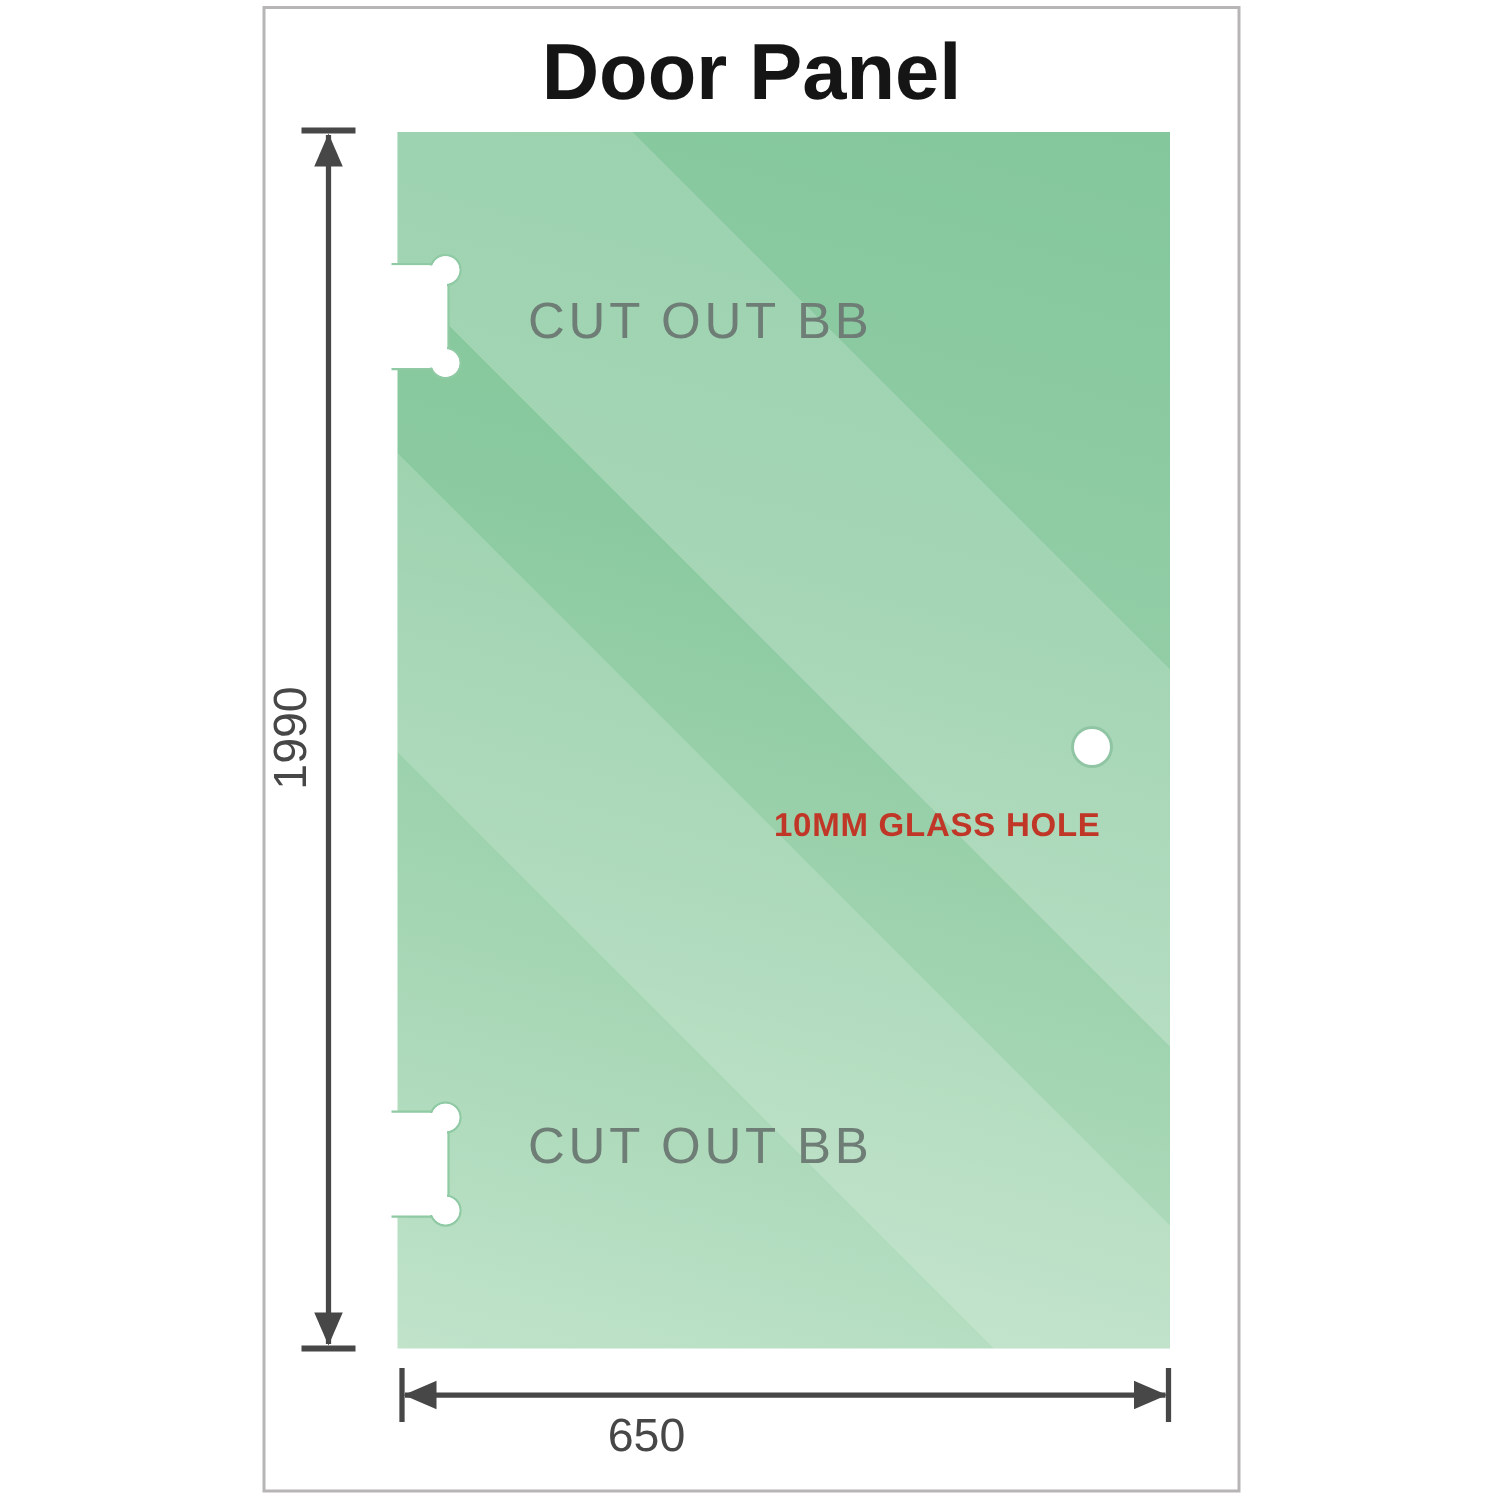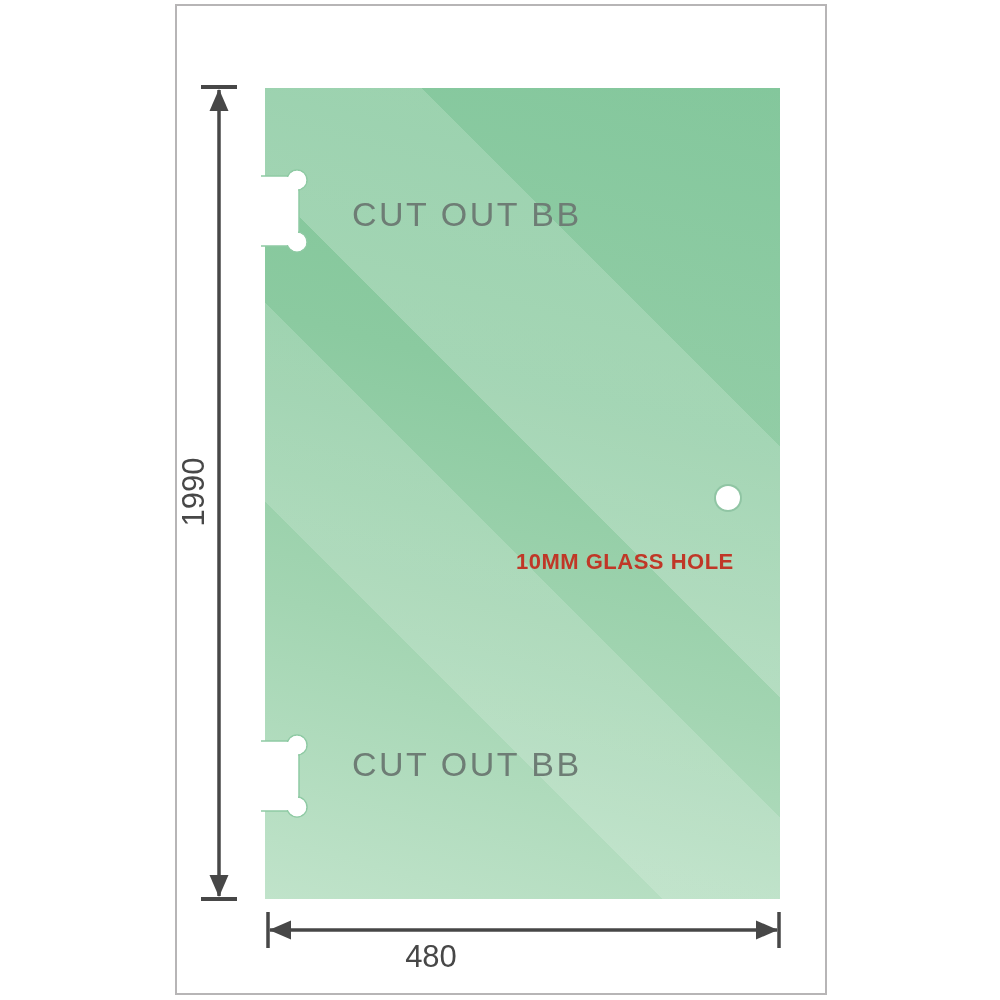--- a/index.html
+++ b/index.html
@@ -57,41 +57,42 @@
     position: absolute; left: 175px;
     font-size: 34px; color: #6e7d75; letter-spacing: 2.5px;
     white-space: nowrap;
   }
   .cutout-label.top { top: 189px; }
   .cutout-label.bottom { top: 739px; }
 
   .hole-label {
     position: absolute; left: 339px; top: 531px;
     font-size: 22px; font-weight: 700; color: #c03727;
-    letter-spacing: 0.5px; white-space: nowrap; margin-top: 12px;
+    letter-spacing: 0.5px; white-space: nowrap;
   }
 
   .dim-label { color: #474747; font-size: 31px; }
   .dim-label.horizontal {
     position: absolute; left: 194px; top: 933px;
     width: 120px; text-align: center;
   }
   .dim-label.vertical {
     position: absolute; left: -28px; top: 471px;
     width: 90px; height: 30px; line-height: 30px;
     text-align: center;
     transform: rotate(-90deg);
   }
 </style>
 </head>
 <body>
 
 <div class="canvas">
   <div class="frame">
 
+    <div class="title">Door Panel</div>
 
     <div class="panel"></div>
 
     <svg class="cutout top" viewBox="0 0 50 88" width="50" height="88">
       <g fill="#ffffff" stroke="#8fcaa4" stroke-width="1.5">
         <rect x="-6" y="9" width="44" height="70" rx="4"></rect>
         <circle cx="36" cy="13" r="10"></circle>
         <circle cx="36" cy="75" r="10"></circle>
       </g>
       <g fill="#ffffff">
@@ -130,16 +131,16 @@
         <line x1="93" y1="924" x2="600" y2="924" stroke-width="3.5"></line>
         <polygon points="92,924 114,914.5 114,933.5" stroke="none"></polygon>
         <polygon points="601,924 579,914.5 579,933.5" stroke="none"></polygon>
       </g>
     </svg>
 
     <div class="cutout-label top">CUT OUT BB</div>
     <div class="cutout-label bottom">CUT OUT BB</div>
     <div class="hole-label">10MM GLASS HOLE</div>
     <div class="dim-label vertical">1990</div>
-    <div class="dim-label horizontal">480</div>
+    <div class="dim-label horizontal">650</div>
 
   </div>
 </div>
 
 </body></html>

